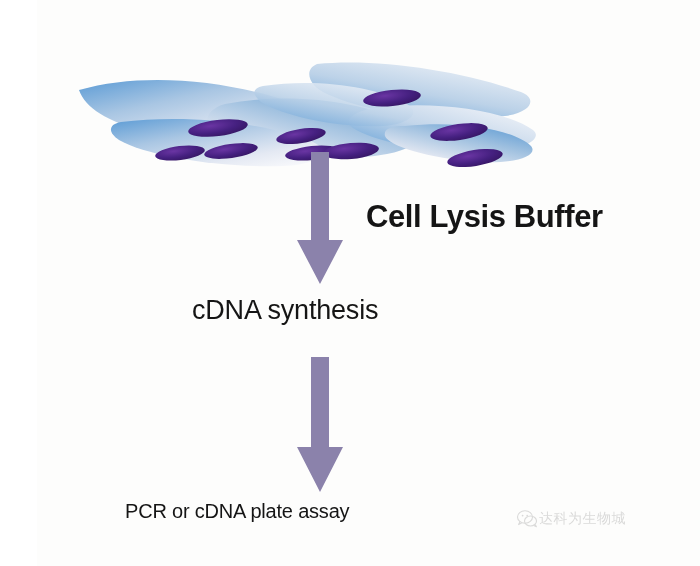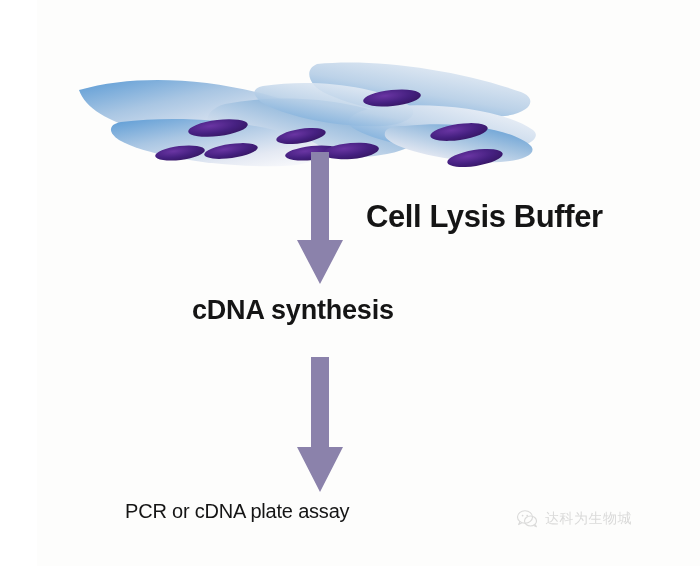--- a/index.html
+++ b/index.html
@@ -52,37 +52,37 @@
     left: 329px;
     top: 199px;
     font-size: 31px;
     font-weight: bold;
     letter-spacing: -0.4px;
   }
   #label-cdna-synthesis {
     left: 155px;
     top: 295px;
     font-size: 27px;
-    font-weight: bold;
+    font-weight: normal;
   }
   #label-pcr-assay {
     left: 88px;
     top: 500px;
     font-size: 20px;
     font-weight: normal;
   }
 
   
   #watermark {
     position: absolute;
     left: 479px;
     top: 508px;
     display: flex;
     align-items: center;
-    gap: 7px;
+    gap: 1px;
     opacity: 0.30;
   }
   #watermark-logo-icon {
     width: 22px;
     height: 22px;
     flex: 0 0 auto;
   }
   #watermark-text {
     font-size: 14px;
     color: #8a8a8a;

